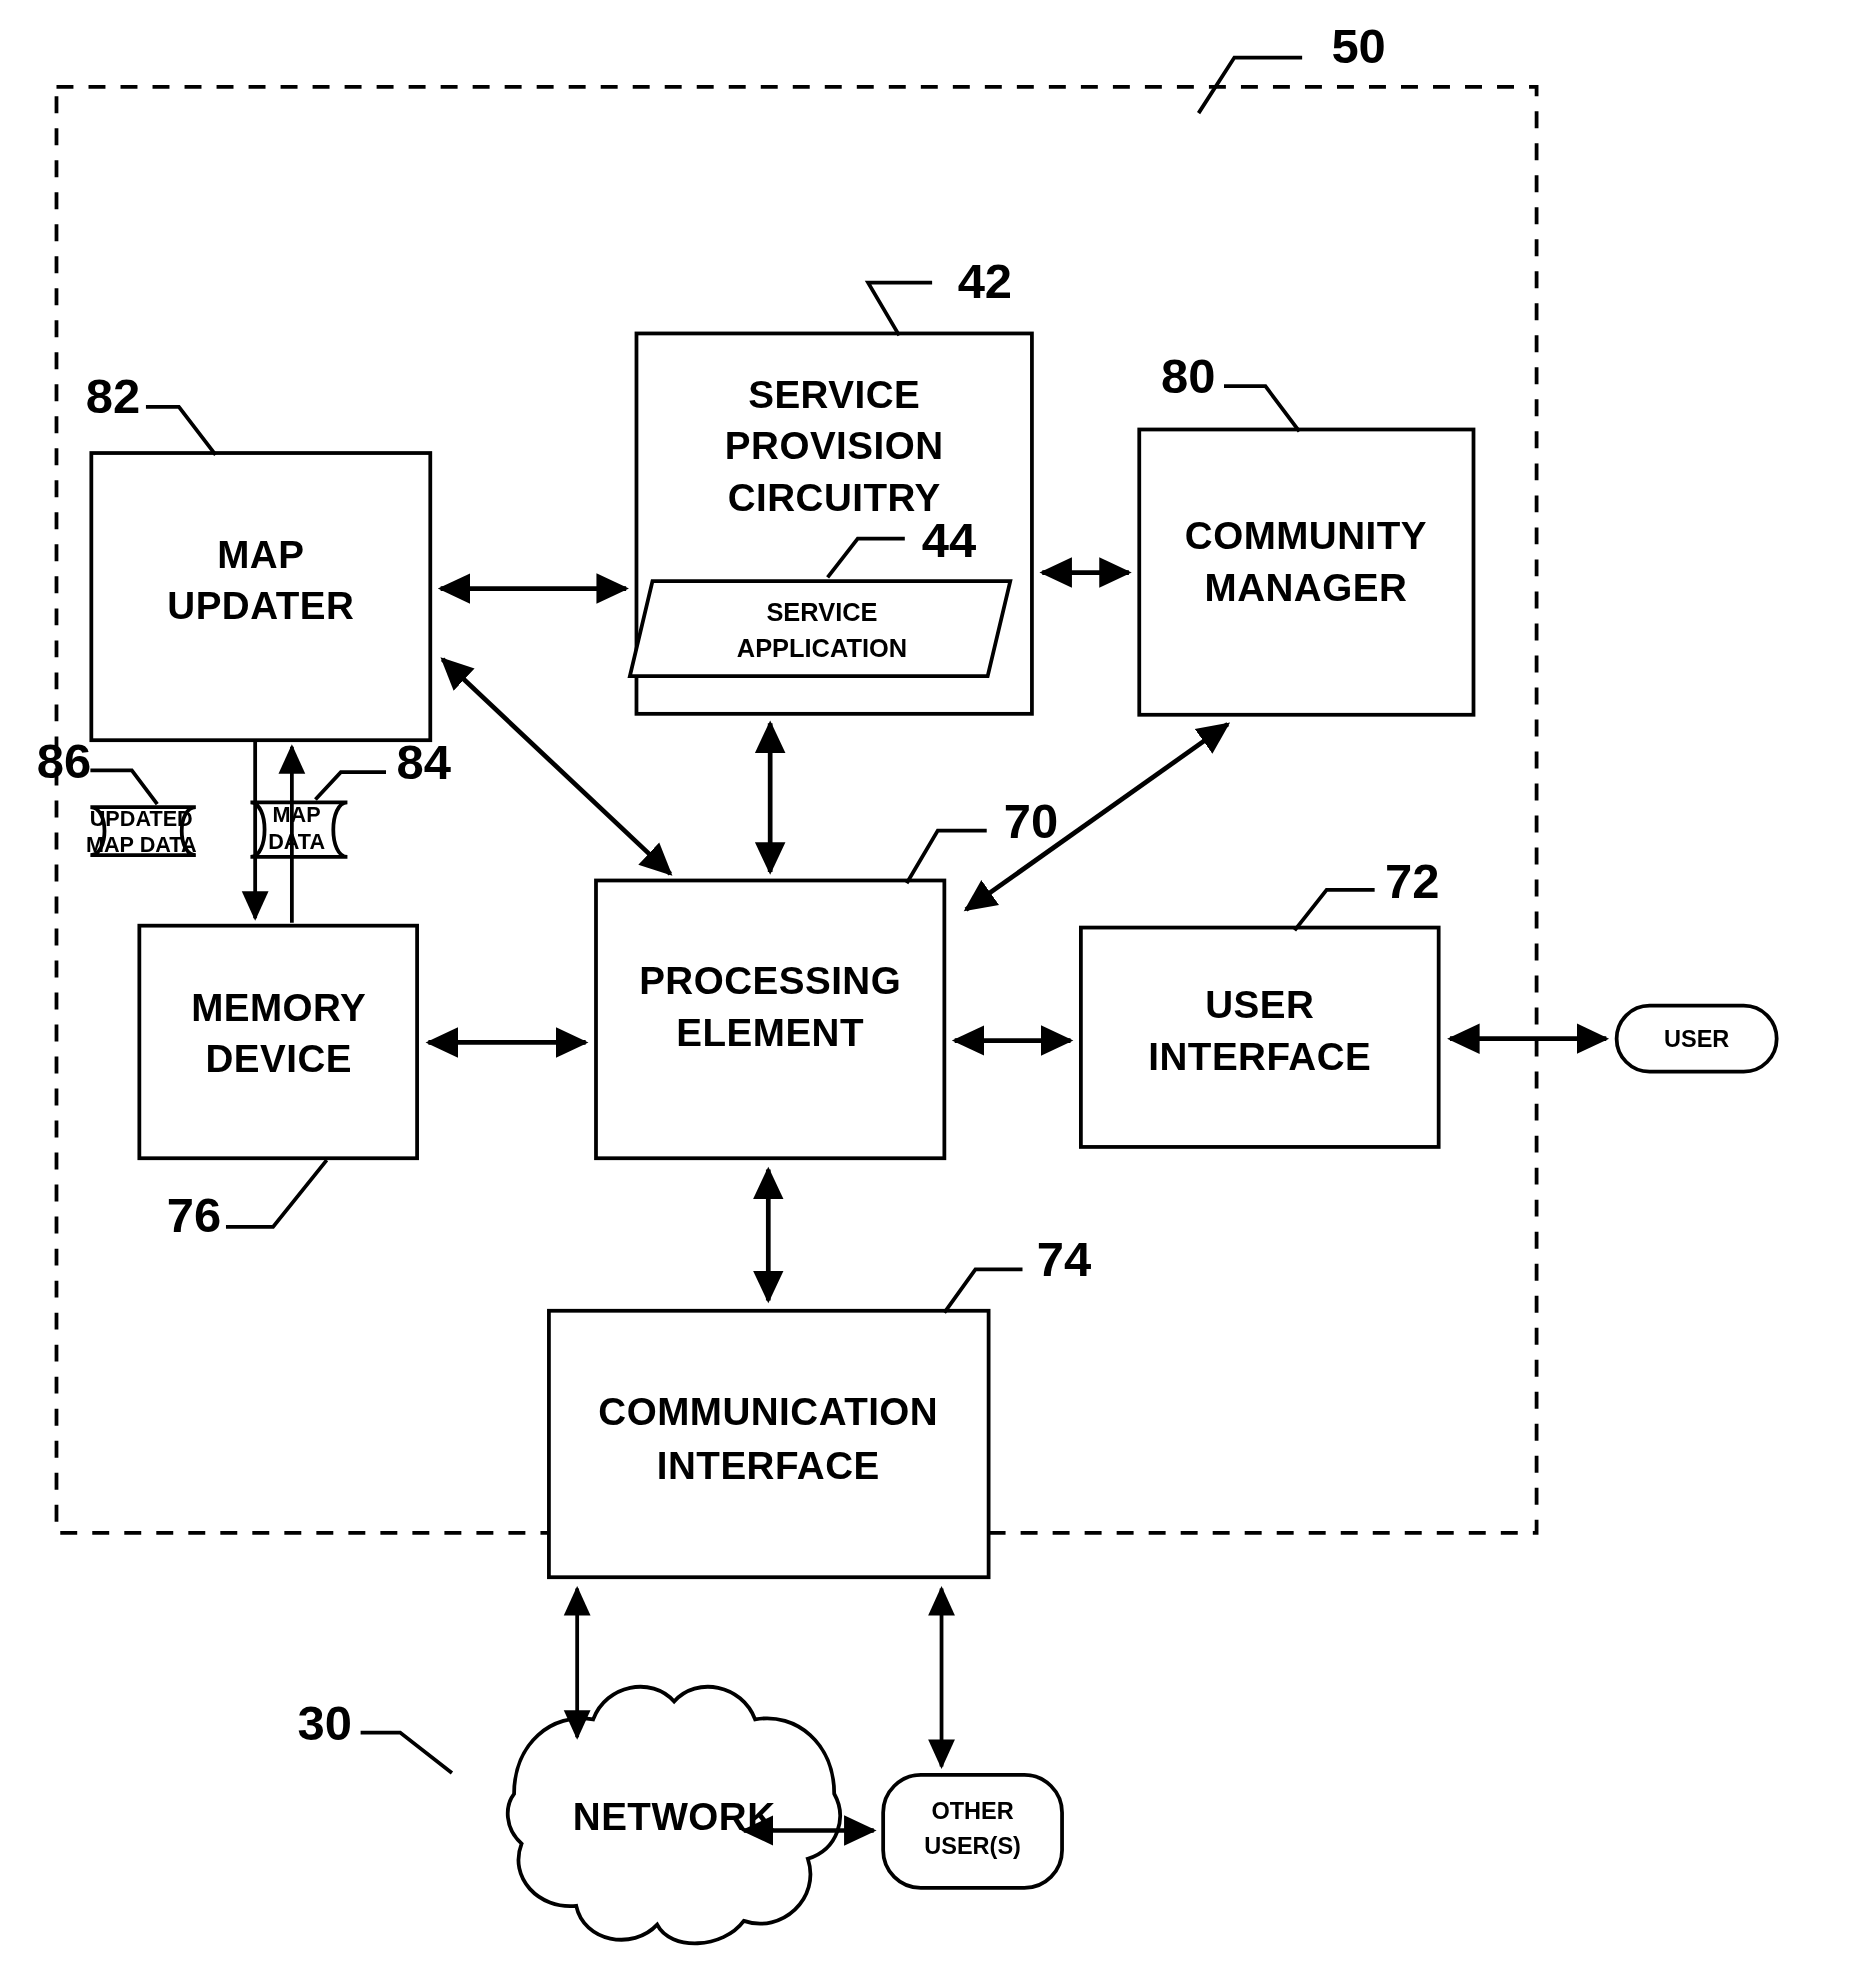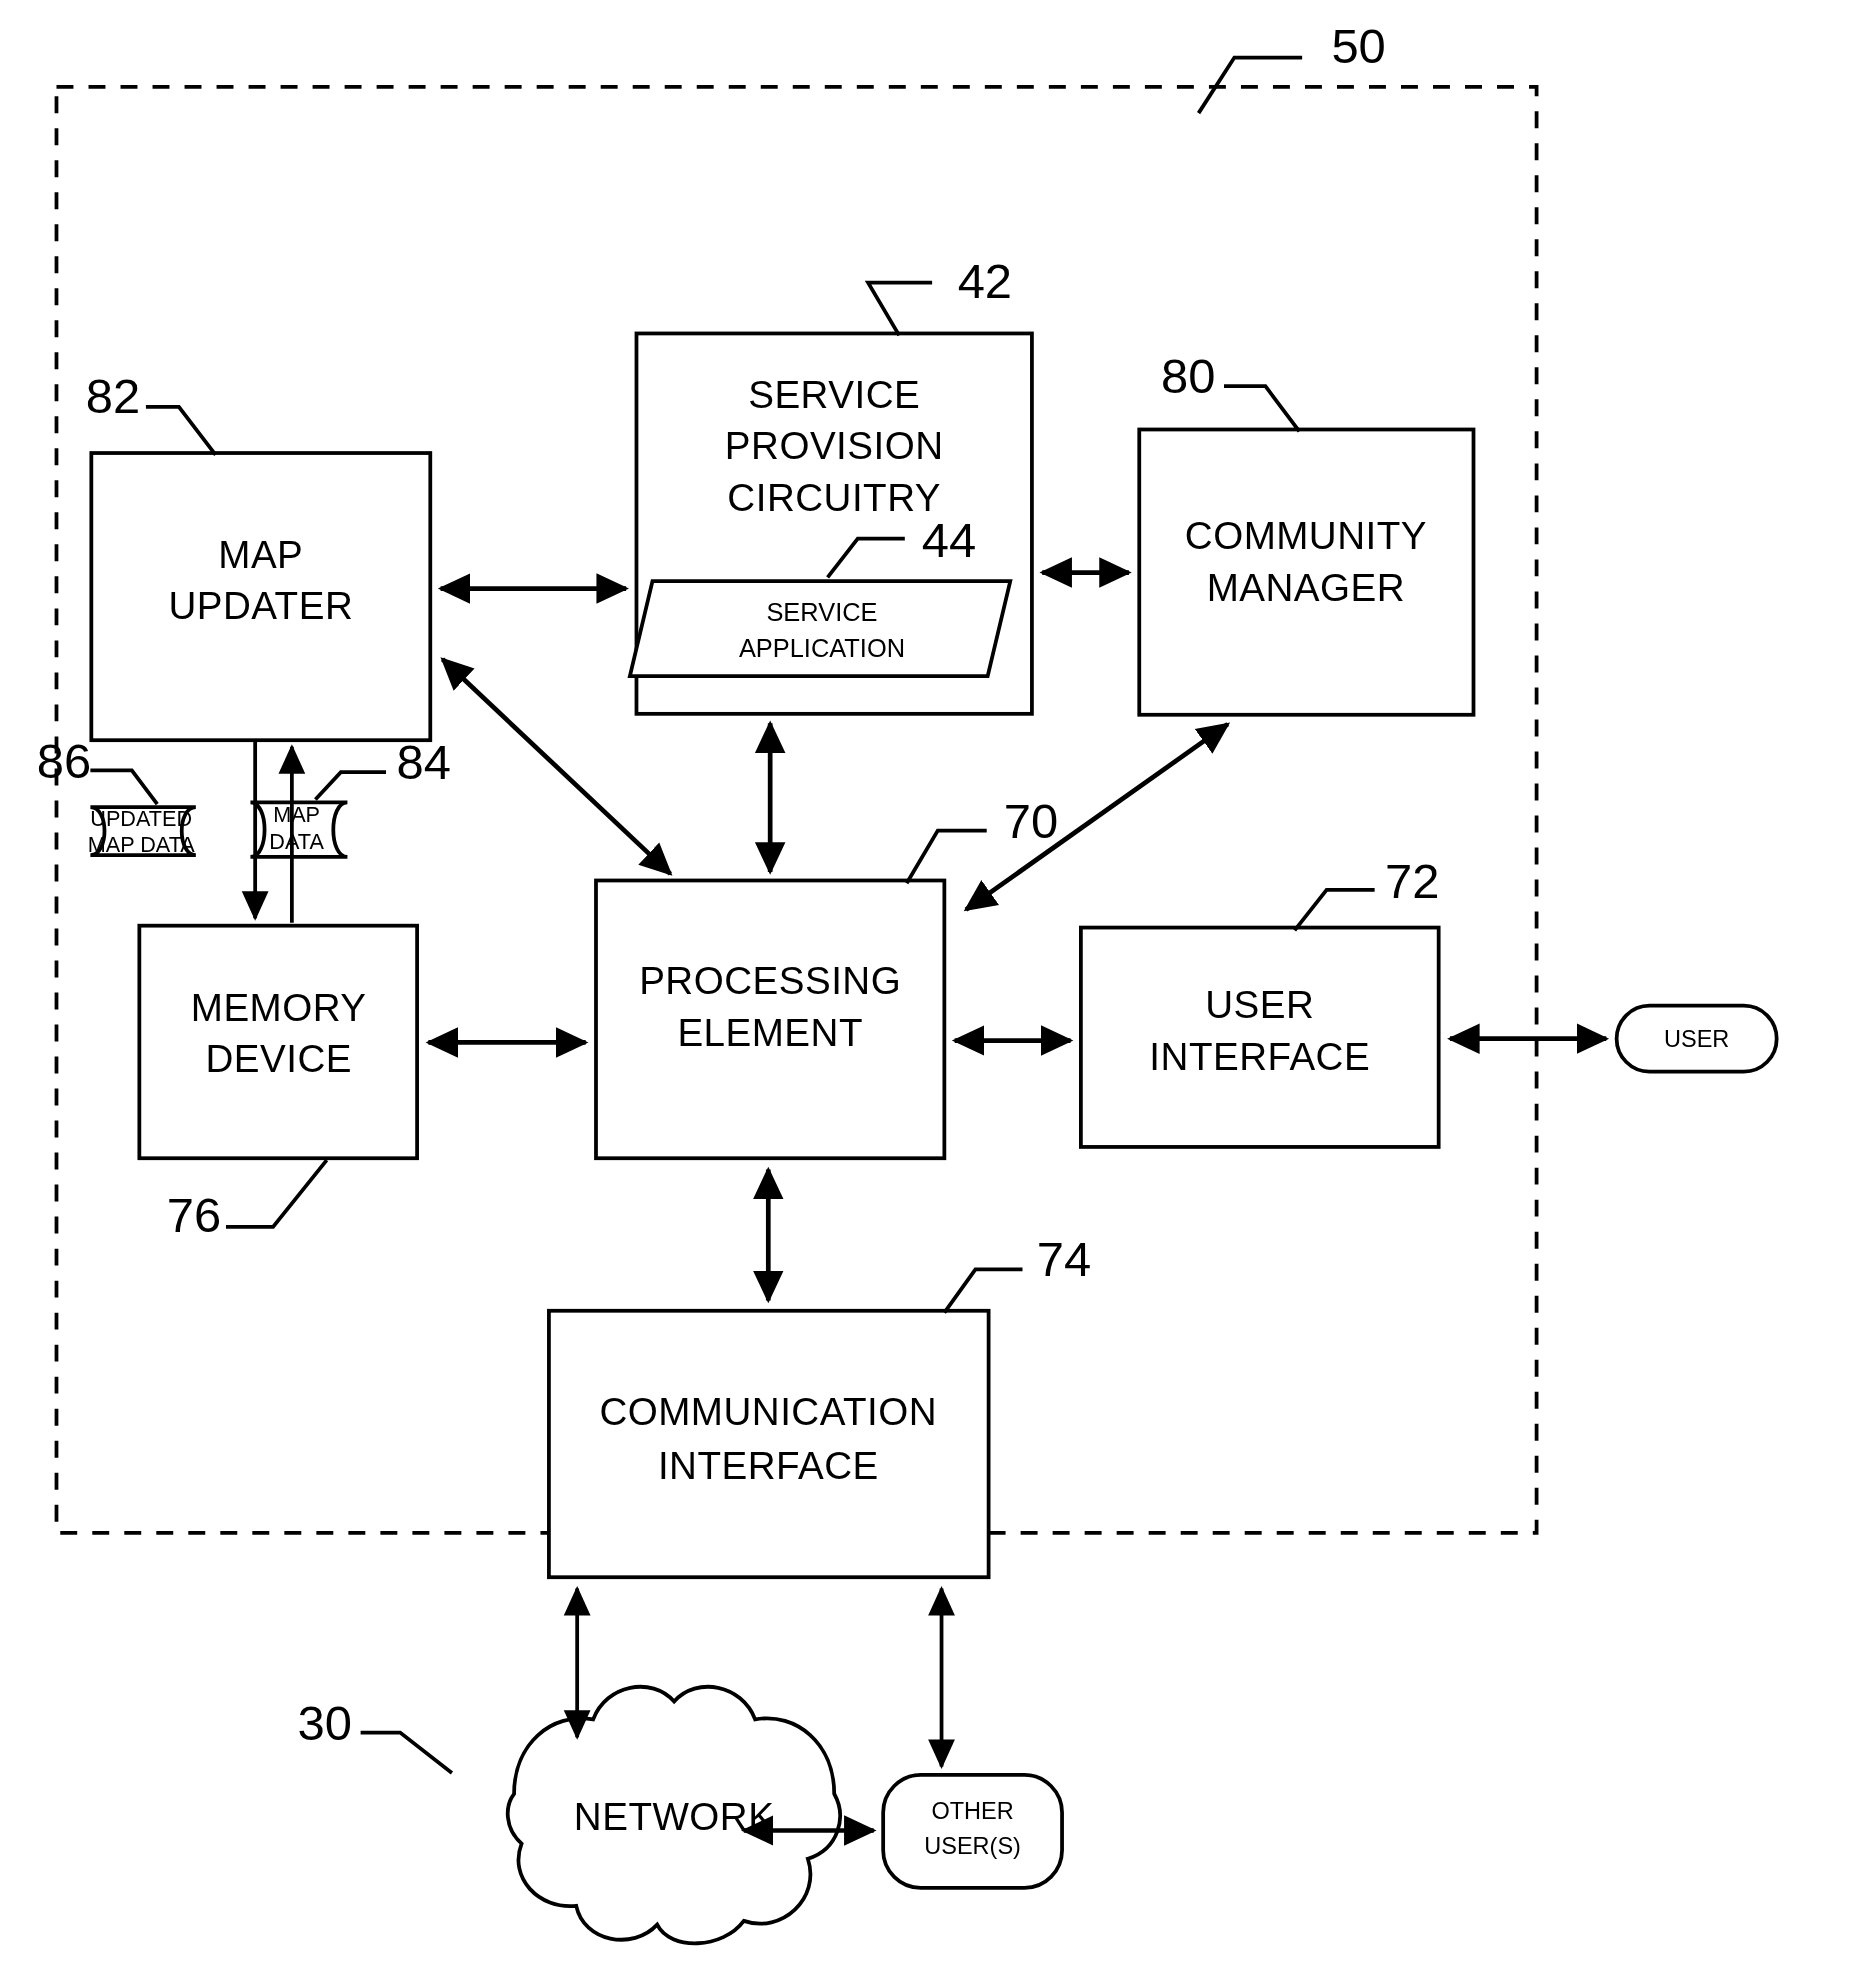--- a/index.html
+++ b/index.html
@@ -11,20 +11,21 @@
     width: 1852px;
     height: 1986px;
     font-family: "Liberation Sans", sans-serif;
     overflow: hidden;
   }
   #figure-root {
     position: relative;
     width: 1852px;
     height: 1986px;
     background: #ffffff;
+    font-weight: bold;
   }
   svg#diagram {
     display: block;
     width: 1852px;
     height: 1986px;
   }
   .box {
     fill: #ffffff;
     stroke: #000000;
     stroke-width: 4;

